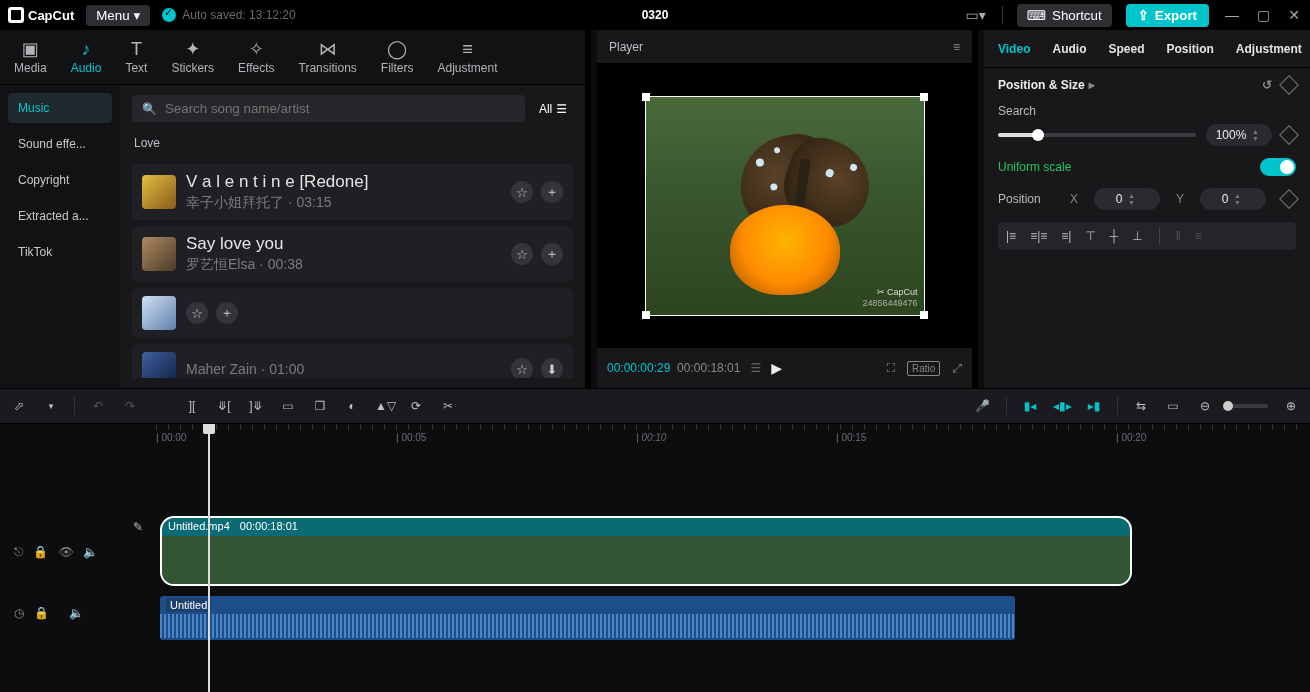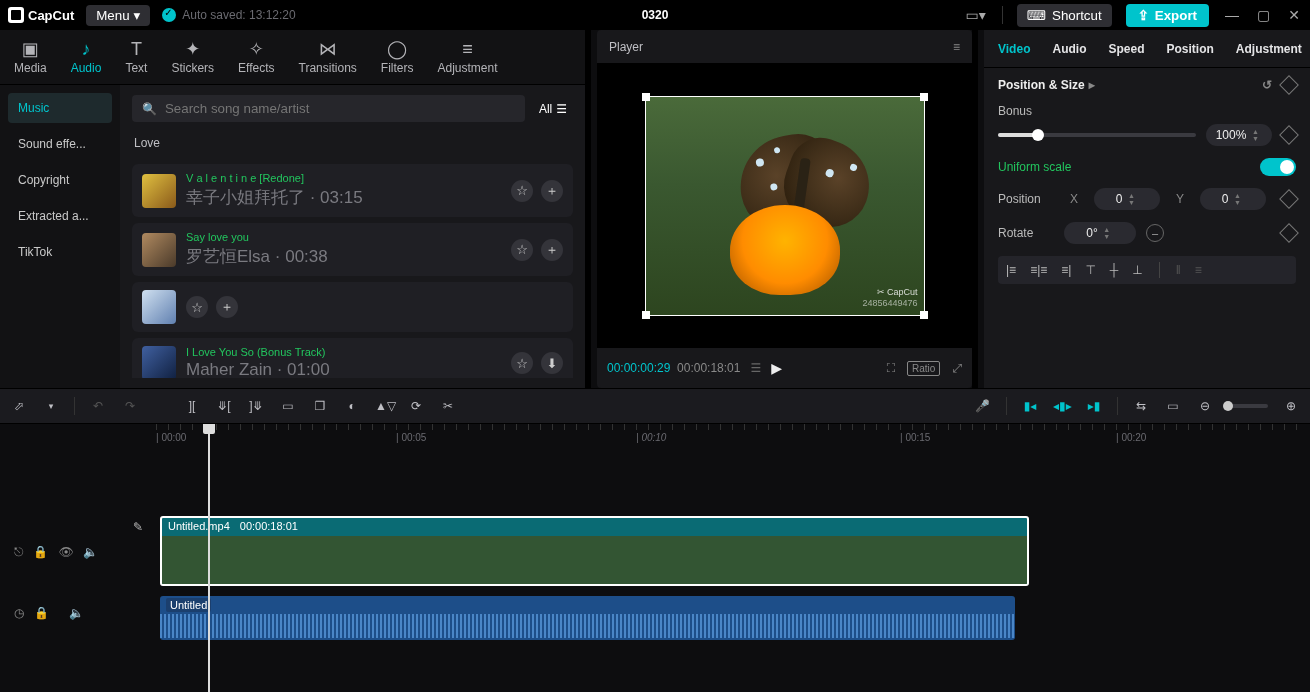--- a/index.html
+++ b/index.html
@@ -31,22 +31,22 @@
   .content{flex:1;display:flex;flex-direction:column;padding:10px 12px;gap:10px;overflow:hidden}
   .search-row{display:flex;gap:8px;align-items:center}
   .search-box{flex:1;background:#26262b;border-radius:4px;display:flex;align-items:center;padding:6px 10px;gap:8px;color:#6a6a70}
   .search-box input{flex:1;background:transparent;border:none;outline:none;color:#ccc}
   .all-btn{display:flex;align-items:center;gap:4px;color:#fff;cursor:pointer;padding:4px 6px}
   .category-label{color:#bfbfc4;padding:4px 2px}
   .song-list{display:flex;flex-direction:column;gap:6px;overflow-y:auto}
   .song-row{background:#1f1f24;border-radius:6px;padding:8px 10px;display:flex;align-items:center;gap:10px}
   .thumb{width:34px;height:34px;border-radius:4px;background:#444;flex-shrink:0;background-size:cover;background-position:center}
   .song-info{flex:1;display:flex;flex-direction:column;gap:2px;overflow:hidden}
-  .song-title{color:#22c55e;font-size:11px;white-space:nowrap;overflow:hidden;text-overflow:ellipsis}
-  .song-meta{color:#7a7a80;font-size:17px}
+  .song-title{color:#e5e5e5;font-size:17px;white-space:nowrap;overflow:hidden;text-overflow:ellipsis}
+  .song-meta{color:#7a7a80;font-size:14px}
   .song-actions{display:flex;gap:8px}
   .round-btn{width:22px;height:22px;border-radius:50%;background:#34343a;display:flex;align-items:center;justify-content:center;cursor:pointer;color:#ccc;font-size:13px}
   
   .panel-player{width:375px;margin-left:6px;background:#18181b;display:flex;flex-direction:column;border-radius:4px;overflow:hidden}
   .player-header{height:34px;display:flex;align-items:center;justify-content:space-between;padding:0 12px;color:#bfbfc4;border-bottom:1px solid #000}
   .player-canvas{flex:1;display:flex;align-items:center;justify-content:center;background:#000;padding:4px;position:relative}
   .canvas-inner{width:280px;height:220px;border:1px solid #fff;position:relative;background:linear-gradient(180deg,#4a6a3a 0%, #3a5830 40%, #2d451f 100%)}
   .flower{position:absolute;left:50%;bottom:20px;transform:translateX(-50%);width:110px;height:90px;border-radius:50% 50% 45% 45%;background:radial-gradient(circle at 50% 40%,#ffb300 0%,#ff8c00 55%,#c96a00 80%)}
   .butterfly-body{position:absolute;left:54%;top:28%;width:10px;height:70px;background:#2a2215;border-radius:4px;transform:rotate(8deg)}
   .wing{position:absolute;border-radius:60% 40% 50% 50%;background:radial-gradient(circle at 40% 40%,#5a4228 0%,#3a2a16 60%,#241707 100%)}
@@ -102,21 +102,21 @@
   .gutter-row{height:72px;display:flex;align-items:center;gap:10px;padding:0 14px;color:#888}
   .gutter-row.audio{height:50px}
   .gutter-row .gico{cursor:pointer}
   .track-area{flex:1;position:relative;overflow:hidden}
   .ruler{height:24px;position:relative;color:#6a6a70;font-size:10px}
   .ruler .tick{position:absolute;top:0;border-left:1px solid #333;height:6px}
   .ruler .lbl{position:absolute;top:8px}
   .playhead{position:absolute;top:0;bottom:0;width:2px;background:#ddd;left:52px;z-index:5}
   .playhead::before{content:"";position:absolute;top:-2px;left:-5px;width:12px;height:12px;background:#ddd;border-radius:2px}
   .tracks{position:absolute;left:0;right:0;top:24px}
-  .video-track{position:absolute;top:68px;left:4px;width:869px;height:70px;border:2px solid #fff;border-radius:3px;background:#0a6b74;overflow:hidden}
+  .video-track{position:absolute;top:68px;left:4px;width:972px;height:70px;border:2px solid #fff;border-radius:14px;background:#0a6b74;overflow:hidden}
   .clip-label{position:absolute;left:6px;top:2px;color:#fff;font-size:11px;z-index:2;display:flex;gap:10px}
   .thumbs-strip{position:absolute;left:0;right:0;bottom:0;top:18px;display:flex}
   .thumbs-strip div{flex:1;background:#335533}
   .audio-track{position:absolute;top:148px;left:4px;width:855px;height:44px;background:#1d4e89;border-radius:3px;overflow:hidden}
   .audio-label{position:absolute;left:6px;top:2px;color:#fff;font-size:11px;background:#1b3f6e;padding:1px 4px;border-radius:2px}
   .wave{position:absolute;left:0;right:0;bottom:2px;height:24px;background:repeating-linear-gradient(90deg,#4a86c7 0 2px,#1d4e89 2px 4px)}
   .divider-v{width:6px;background:#000}
 
   .g1{background:linear-gradient(135deg,#e0c040,#8a5a1a)}
   .g2{background:linear-gradient(135deg,#b08a60,#4a3a2a)}
@@ -248,21 +248,20 @@
             <div class="song-row">
               <div class="thumb g3"></div>
               <div class="song-actions">
                 <span class="round-btn">☆</span>
                 <span class="round-btn">＋</span>
               </div>
             </div>
             <div class="song-row">
               <div class="thumb g4"></div>
               <div class="song-info">
-                <span class="song-title">I Love You So (Bonus Track)</span>
                 <span class="song-meta">Maher Zain · 01:00</span>
               </div>
               <div class="song-actions">
                 <span class="round-btn">☆</span>
                 <span class="round-btn">⬇</span>
               </div>
             </div>
           </div>
       </div>
     </div>
@@ -327,21 +326,21 @@
       <div class="insp-section-head">
         <span>Position &amp; Size</span>
         <span style="color:#888;margin-left:4px">▸</span>
         <span class="hicons">
           <span>↺</span>
           <span class="keyframe"></span>
         </span>
       </div>
 
       <div style="display:flex;flex-direction:column;gap:6px">
-        <span class="label">Bonus</span>
+        <span class="label">Search</span>
         <div class="slider-row">
           <div class="slider">
             <div class="fill"></div>
               <div class="knob"></div>
           </div>
           <div class="numbox">
             <span>100%</span>
             <span class="spin">
                 <span>▲</span>
                 <span>▼</span>
@@ -372,32 +371,20 @@
         <div class="numbox">
           <span>0</span>
           <span class="spin">
               <span>▲</span>
               <span>▼</span>
             </span>
         </div>
         <span class="keyframe" style="margin-left:auto"></span>
       </div>
 
-      <div class="xy-row">
-        <span class="label">Rotate</span>
-        <div class="numbox" style="width:72px">
-          <span>0°</span>
-          <span class="spin">
-              <span>▲</span>
-              <span>▼</span>
-            </span>
-        </div>
-        <div class="dash-circle">–</div>
-        <span class="keyframe" style="margin-left:auto"></span>
-      </div>
 
       <div class="align-bar">
         <span>|≡</span>
         <span>≡|≡</span>
         <span>≡|</span>
         <span>⊤</span>
         <span>┼</span>
         <span>⊥</span>
         <span class="sep"></span>
         <span class="dim">‖</span>
@@ -461,21 +448,21 @@
     </div>
   </div>
   <div style="width:36px;display:flex;flex-direction:column;align-items:center;padding-top:96px;color:#bbb">
      <span>✎</span>
   </div>
   <div class="track-area">
     <div class="ruler" id="ruler">
         <span class="lbl" style="left: 0px;">| 00:00</span>
         <span class="lbl" style="left: 240px;">| 00:05</span>
         <span class="lbl" style="left: 480px; font-style: italic;">| 00:10</span>
-        <span class="lbl" style="left: 744px;">| 00:15</span>
+        <span class="lbl" style="left: 680px;">| 00:15</span>
         <span class="lbl" style="left: 960px;">| 00:20</span>
         <span class="tick" style="left: 0px;"></span>
         <span class="tick" style="left: 12px;"></span>
         <span class="tick" style="left: 24px;"></span>
         <span class="tick" style="left: 36px;"></span>
         <span class="tick" style="left: 48px;"></span>
         <span class="tick" style="left: 60px;"></span>
         <span class="tick" style="left: 72px;"></span>
         <span class="tick" style="left: 84px;"></span>
         <span class="tick" style="left: 96px;"></span>

